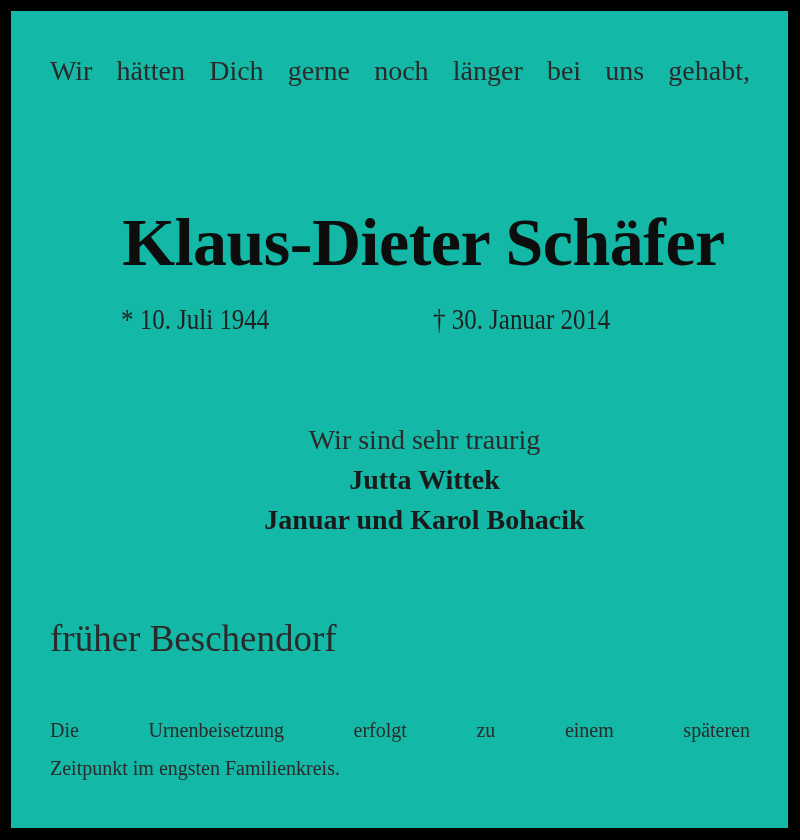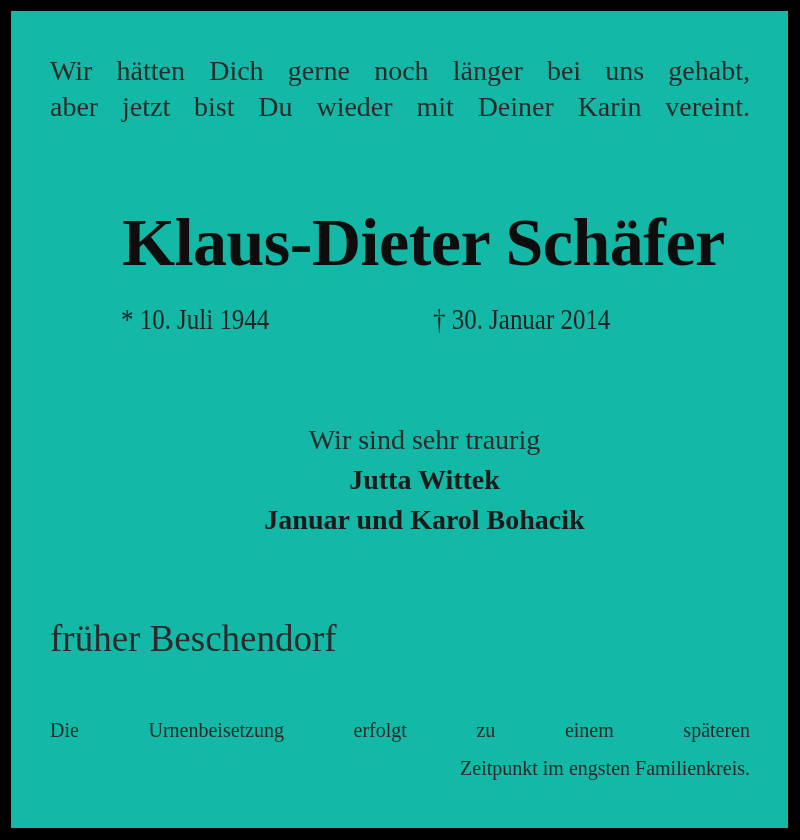--- a/index.html
+++ b/index.html
@@ -21,30 +21,29 @@
   .death { left: 422px; }
   .mourn {
     left: 0; width: 777px; text-align: center; font-size: 28px; line-height: 40px; color: #2a2a2a;
   }
   .mourners { top: 409px; margin-left: 25px; }
   .mourners .row { display: block; }
   .mourners .bold { font-weight: bold; color: #1a1a1a; }
   .origin { left: 39px; top: 606px; font-size: 37px; color: #2a2a2a; }
   .closing { left: 39px; top: 700px; width: 700px; font-size: 20px; line-height: 38px; color: #2a2a2a; white-space: normal; }
   .closing .l1 { display: block; text-align: justify; text-align-last: justify; }
-  .closing .l2 { display: block; text-align: right; }
+  .closing .l2 { display: block; text-align: left; }
 </style>
 </head>
 <body>
 
 <div class="card">
 
   <div class="abs verse" style="top:42px;">
     <span class="line">Wir hätten Dich gerne noch länger bei uns gehabt,</span>
-    <span class="line">aber jetzt bist Du wieder mit Deiner Karin vereint.</span>
   </div>
 
   <div class="abs name">Klaus-Dieter Schäfer</div>
 
   <div class="abs dates birth">* 10. Juli 1944</div>
   <div class="abs dates death">† 30. Januar 2014</div>
 
   <div class="abs mourn mourners">
     <span class="row">Wir sind sehr traurig</span>
     <span class="row bold">Jutta Wittek</span>

